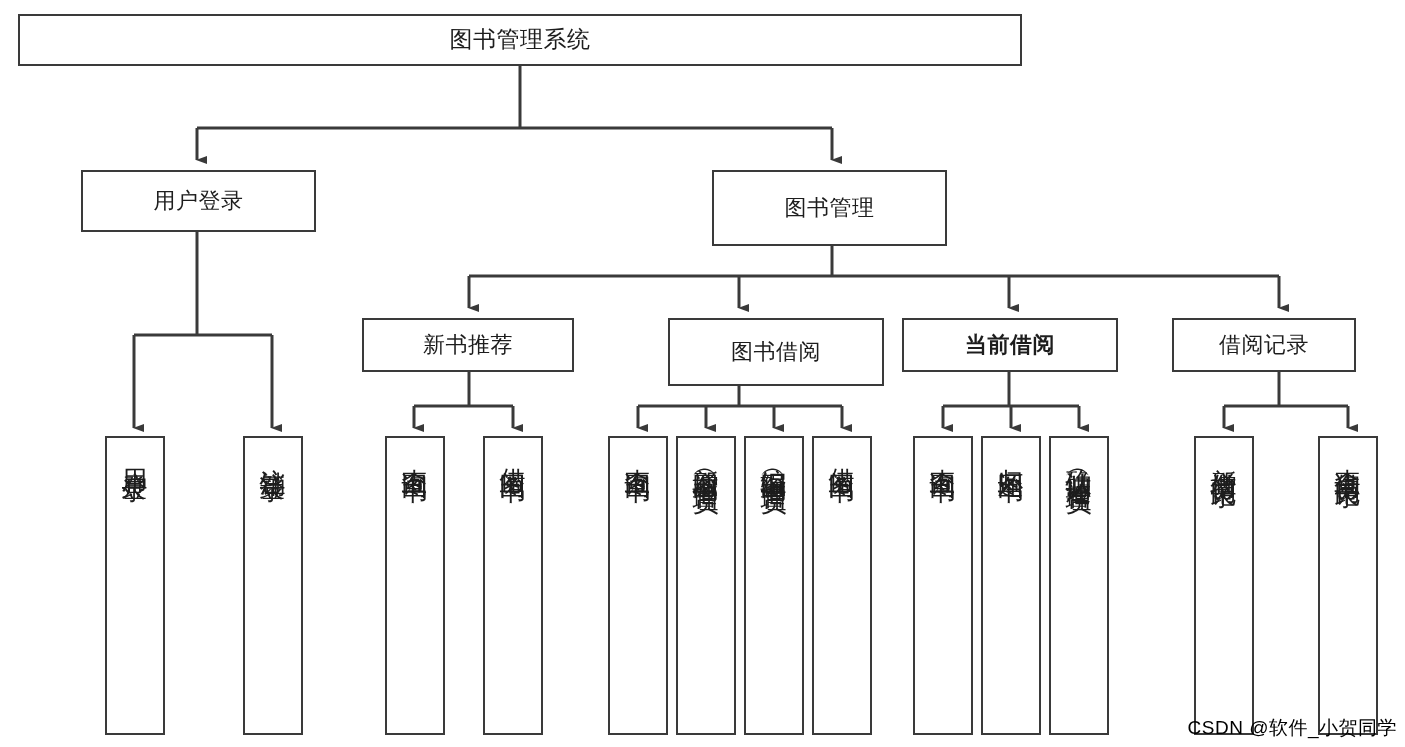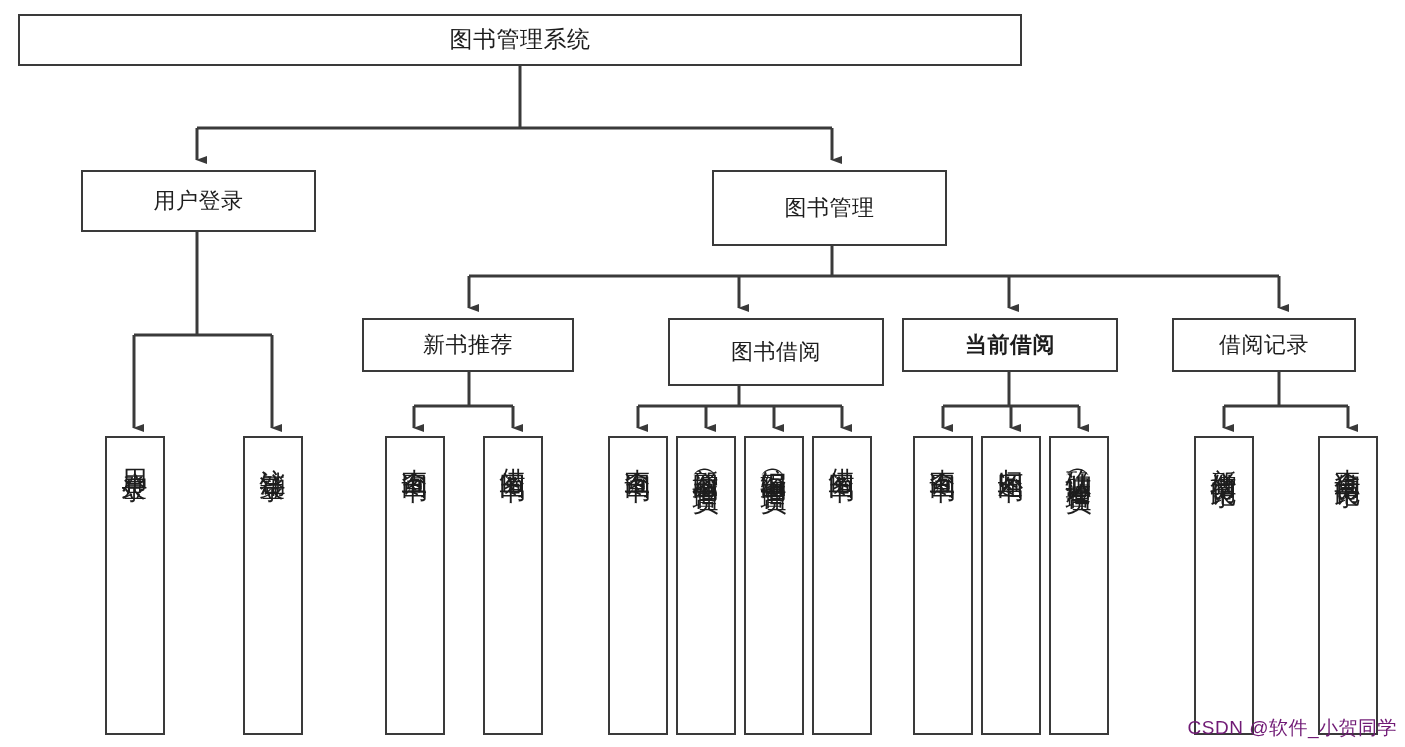--- a/index.html
+++ b/index.html
@@ -54,21 +54,21 @@
     font-size: 26px;
     line-height: 1.16;
     letter-spacing: 3px;
     white-space: nowrap;
   }
   #watermark {
     position: absolute;
     right: 8px;
     bottom: 6px;
     font-size: 19px;
-    color: #701a75;
+    color: #000000;
     letter-spacing: 0.5px;
     white-space: nowrap;
   }
 </style>
 </head>
 <body>
 
 <div id="canvas">
 
   <svg id="wires" viewBox="0 0 1405 747">

